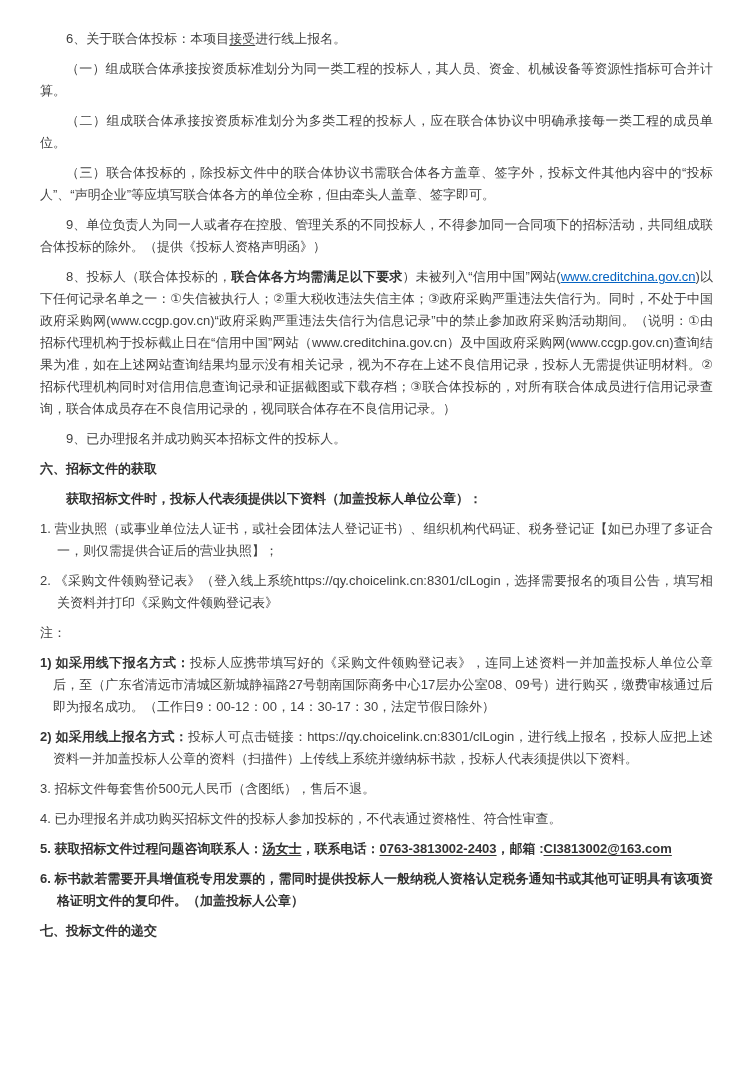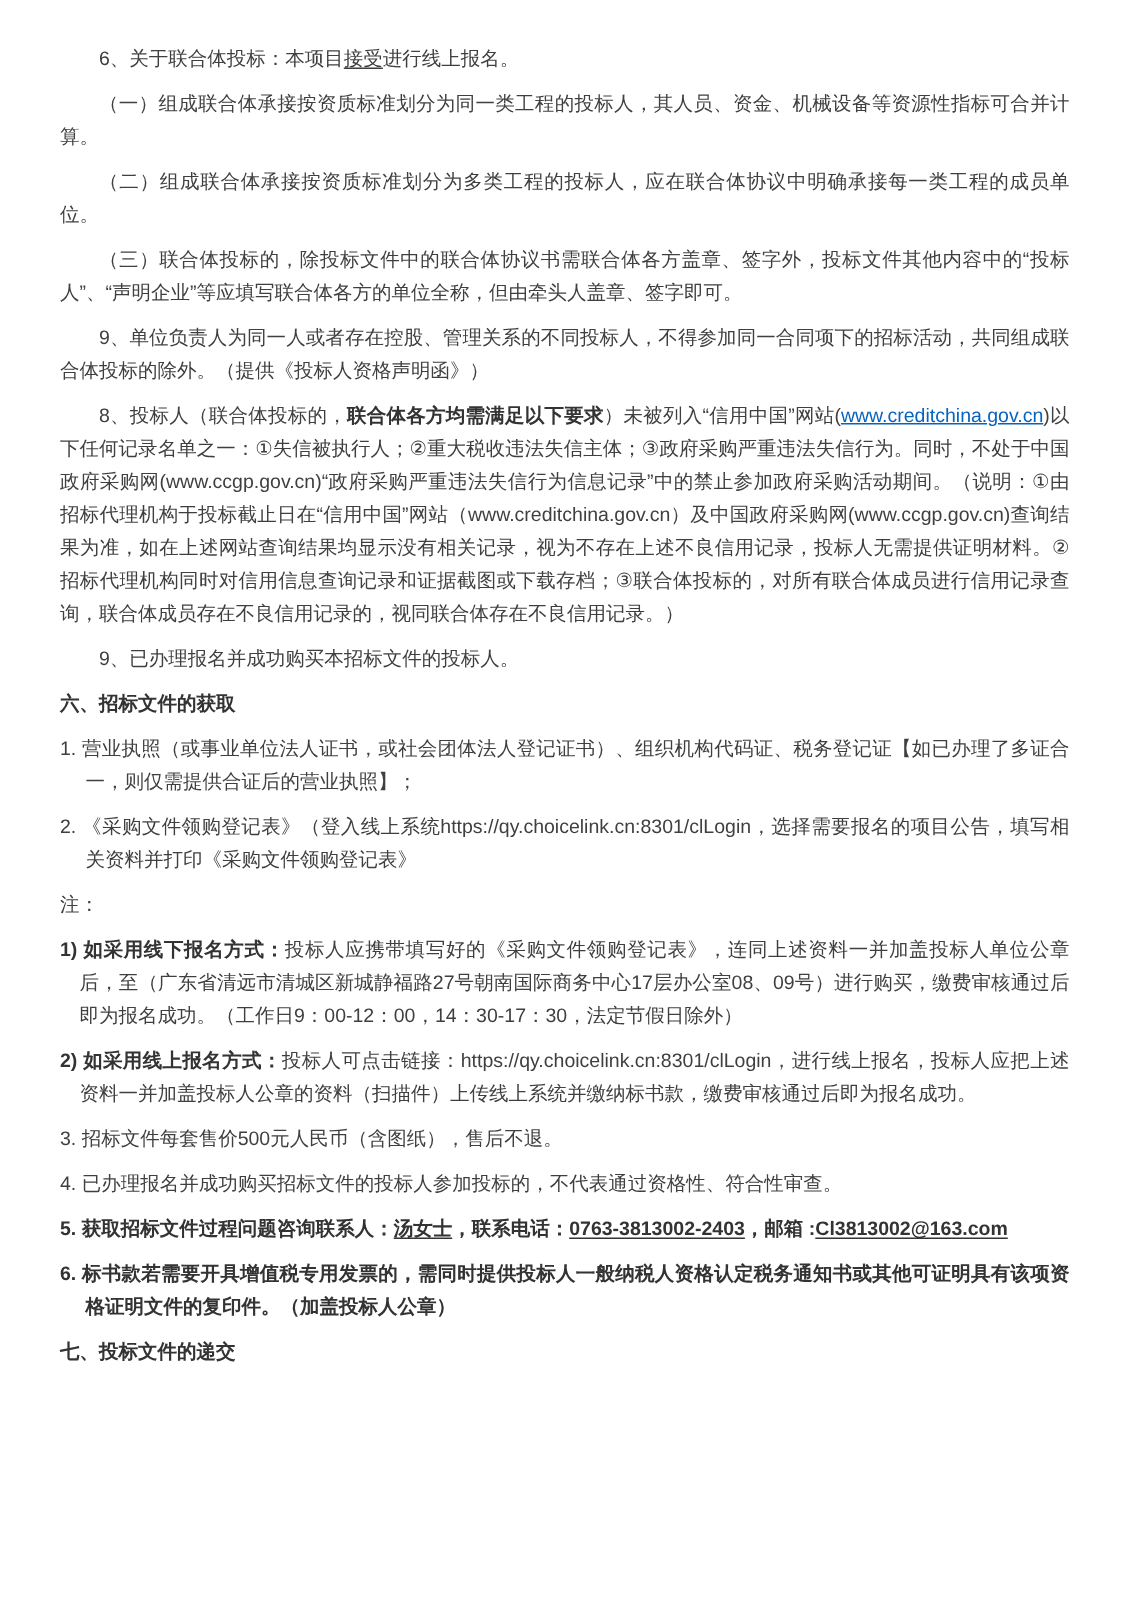--- a/index.html
+++ b/index.html
@@ -43,24 +43,25 @@
 
 <div class="doc-page">
   <p class="ti"><span>6、关于联合体投标：本项目</span><span class="u">接受</span><span>进行线上报名。</span></p>
   <p class="ti"><span>（一）组成联合体承接按资质标准划分为同一类工程的投标人，其人员、资金、机械设备等资源性指标可合并计算。</span></p>
   <p class="ti"><span>（二）组成联合体承接按资质标准划分为多类工程的投标人，应在联合体协议中明确承接每一类工程的成员单位。</span></p>
   <p class="ti"><span>（三）联合体投标的，除投标文件中的联合体协议书需联合体各方盖章、签字外，投标文件其他内容中的“投标人”、“声明企业”等应填写联合体各方的单位全称，但由牵头人盖章、签字即可。</span></p>
   <p class="ti"><span>9、单位负责人为同一人或者存在控股、管理关系的不同投标人，不得参加同一合同项下的招标活动，共同组成联合体投标的除外。（提供《投标人资格声明函》）</span></p>
   <p class="ti"><span>8、投标人（联合体投标的，</span><span class="b">联合体各方均需满足以下要求</span><span>）未被列入“信用中国”网站(</span><span class="lnk">www.creditchina.gov.cn</span><span>)以下任何记录名单之一：①失信被执行人；②重大税收违法失信主体；③政府采购严重违法失信行为。同时，不处于中国政府采购网(www.ccgp.gov.cn)“政府采购严重违法失信行为信息记录”中的禁止参加政府采购活动期间。（说明：①由招标代理机构于投标截止日在“信用中国”网站（www.creditchina.gov.cn）及中国政府采购网(www.ccgp.gov.cn)查询结果为准，如在上述网站查询结果均显示没有相关记录，视为不存在上述不良信用记录，投标人无需提供证明材料。②招标代理机构同时对信用信息查询记录和证据截图或下载存档；③联合体投标的，对所有联合体成员进行信用记录查询，联合体成员存在不良信用记录的，视同联合体存在不良信用记录。）</span></p>
   <p class="ti"><span>9、已办理报名并成功购买本招标文件的投标人。</span></p>
   <p class="heading"><span class="b">六、招标文件的获取</span></p>
+  <p class="ti"><span class="b">获取招标文件时，投标人代表须提供以下资料（加盖投标人单位公章）：</span></p>
   <p class="hang-num"><span>1. 营业执照（或事业单位法人证书，或社会团体法人登记证书）、组织机构代码证、税务登记证【如已办理了多证合一，则仅需提供合证后的营业执照】；</span></p>
   <p class="hang-num"><span>2. 《采购文件领购登记表》（登入线上系统https://qy.choicelink.cn:8301/clLogin，选择需要报名的项目公告，填写相关资料并打印《采购文件领购登记表》</span></p>
   <p class="flat"><span>注：</span></p>
   <p class="hang-sub"><span class="b">1) 如采用线下报名方式：</span><span>投标人应携带填写好的《采购文件领购登记表》，连同上述资料一并加盖投标人单位公章后，至（广东省清远市清城区新城静福路27号朝南国际商务中心17层办公室08、09号）进行购买，缴费审核通过后即为报名成功。（工作日9：00-12：00，14：30-17：30，法定节假日除外）</span></p>
-  <p class="hang-sub"><span class="b">2) 如采用线上报名方式：</span><span>投标人可点击链接：https://qy.choicelink.cn:8301/clLogin，进行线上报名，投标人应把上述资料一并加盖投标人公章的资料（扫描件）上传线上系统并缴纳标书款，缴费审核通过后即为报名成功。</span></p>
+  <p class="hang-sub"><span class="b">2) 如采用线上报名方式：</span><span>投标人可点击链接：https://qy.choicelink.cn:8301/clLogin，进行线上报名，投标人应把上述资料一并加盖投标人公章的资料（扫描件）上传线上系统并缴纳标书款，投标人代表须提供以下资料。</span></p>
   <p class="hang-num"><span>3. 招标文件每套售价500元人民币（含图纸），售后不退。</span></p>
   <p class="hang-num"><span>4. 已办理报名并成功购买招标文件的投标人参加投标的，不代表通过资格性、符合性审查。</span></p>
   <p class="hang-num"><span class="b">5. 获取招标文件过程问题咨询联系人：</span><span class="b u">汤女士</span><span class="b">，联系电话：</span><span class="b u">0763-3813002-2403</span><span class="b">，邮箱 :</span><span class="b u">Cl3813002@163.com</span></p>
   <p class="hang-num"><span class="b">6. 标书款若需要开具增值税专用发票的，需同时提供投标人一般纳税人资格认定税务通知书或其他可证明具有该项资格证明文件的复印件。（加盖投标人公章）</span></p>
   <p class="heading"><span class="b">七、投标文件的递交</span></p>
 
 </div>
 
 </body></html>

